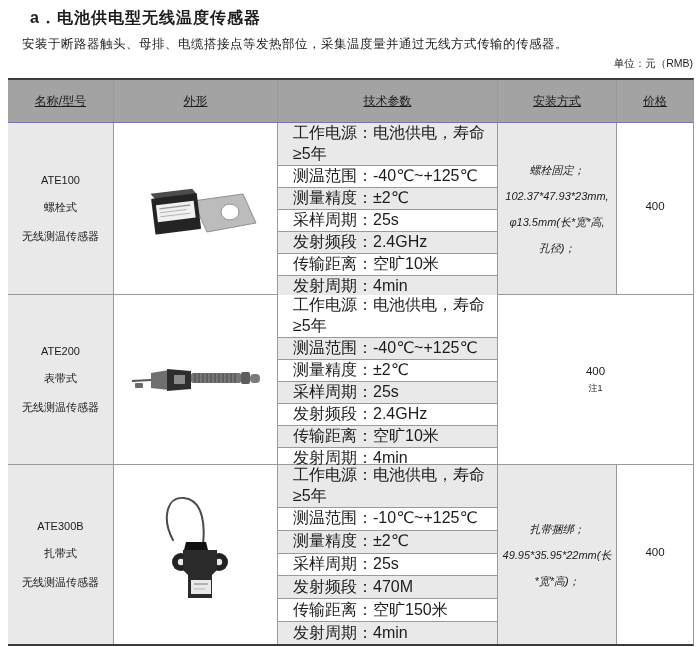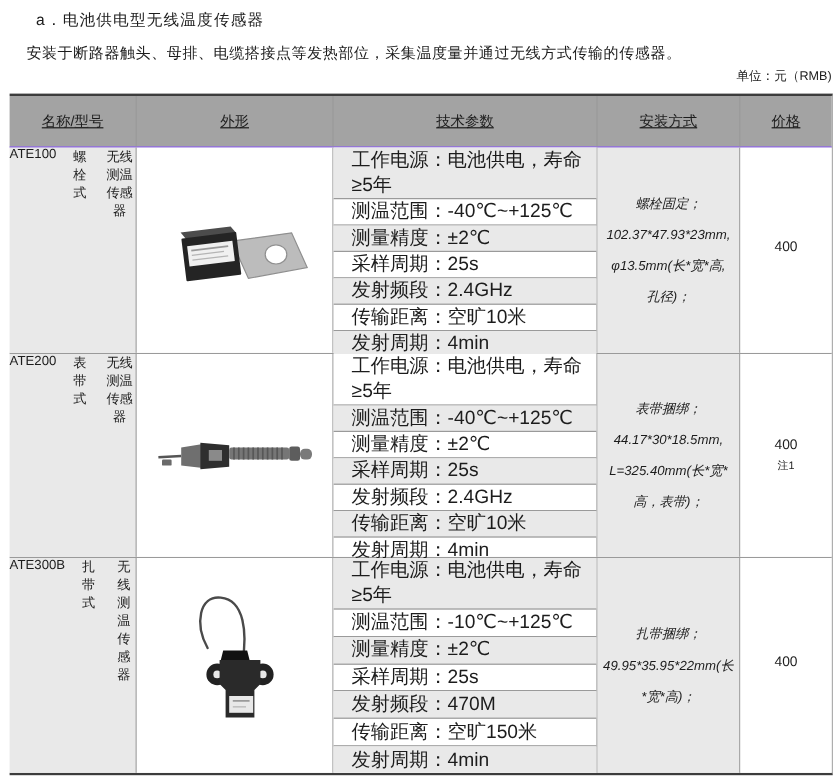--- a/index.html
+++ b/index.html
@@ -4,21 +4,21 @@
 <style>
   html,body { margin:0; padding:0; }
   body {
     width:699px; height:647px; background:#ffffff; position:relative;
     font-family:"Liberation Sans","DejaVu Sans",sans-serif; color:#1c1c1c;
     overflow:hidden;
   }
 
   .doc-title {
     position:absolute; left:30px; top:8px;
-    font-size:13px; font-weight:normal; letter-spacing:1px;
+    font-size:16px; font-weight:bold; letter-spacing:1px;
   }
   .doc-subtitle {
     position:absolute; left:22px; top:36px;
     font-size:12.5px; letter-spacing:0.5px;
   }
   .unit-label {
     position:absolute; right:6px; top:57px;
     font-size:10.5px;
   }
 
@@ -52,21 +52,21 @@
   .trow:last-child { border-bottom:none; }
   .row-h1 { height:172px; }
   .row-h2 { height:170px; }
   .row-h3 { height:179px; }
 
   .cell { border-right:1px solid #9a9a9a; box-sizing:border-box; }
   .cell:last-child { border-right:none; }
 
   .name-cell {
     background:#e9e9e9;
-    display:flex; flex-direction:row; justify-content:center; align-items:flex-start;
+    display:flex; flex-direction:column; justify-content:center; align-items:center;
     gap:14px; font-size:11px; text-align:center;
   }
   .photo-cell {
     background:#ffffff; display:flex; align-items:center; justify-content:center;
   }
   .params-cell { display:flex; flex-direction:column; background:#ffffff; }
   .param-row {
     flex:1; display:flex; align-items:center;
     padding-left:15px; font-size:16px;
     border-bottom:1px solid #9a9a9a; box-sizing:border-box;
@@ -185,28 +185,20 @@
     </div>
     <div class="cell col-params params-cell shade-b">
       <div class="param-row">工作电源：电池供电，寿命≥5年</div>
       <div class="param-row">测温范围：-40℃~+125℃</div>
       <div class="param-row">测量精度：±2℃</div>
       <div class="param-row">采样周期：25s</div>
       <div class="param-row">发射频段：2.4GHz</div>
       <div class="param-row">传输距离：空旷10米</div>
       <div class="param-row">发射周期：4min</div>
     </div>
-    <div class="cell col-install install-cell">
-      <div class="install-text">
-        <span class="install-line">表带捆绑；</span>
-        <span class="install-line">44.17*30*18.5mm,</span>
-        <span class="install-line">L=325.40mm(长*宽*</span>
-        <span class="install-line">高，表带)；</span>
-      </div>
-    </div>
     <div class="cell col-price price-cell">
       <span>400</span>
       <span class="price-note">注1</span>
     </div>
   </div>
 
   <div class="trow row-h3">
     <div class="cell col-name name-cell">
       <span class="name-line">ATE300B</span>
       <span class="name-line">扎带式</span>

